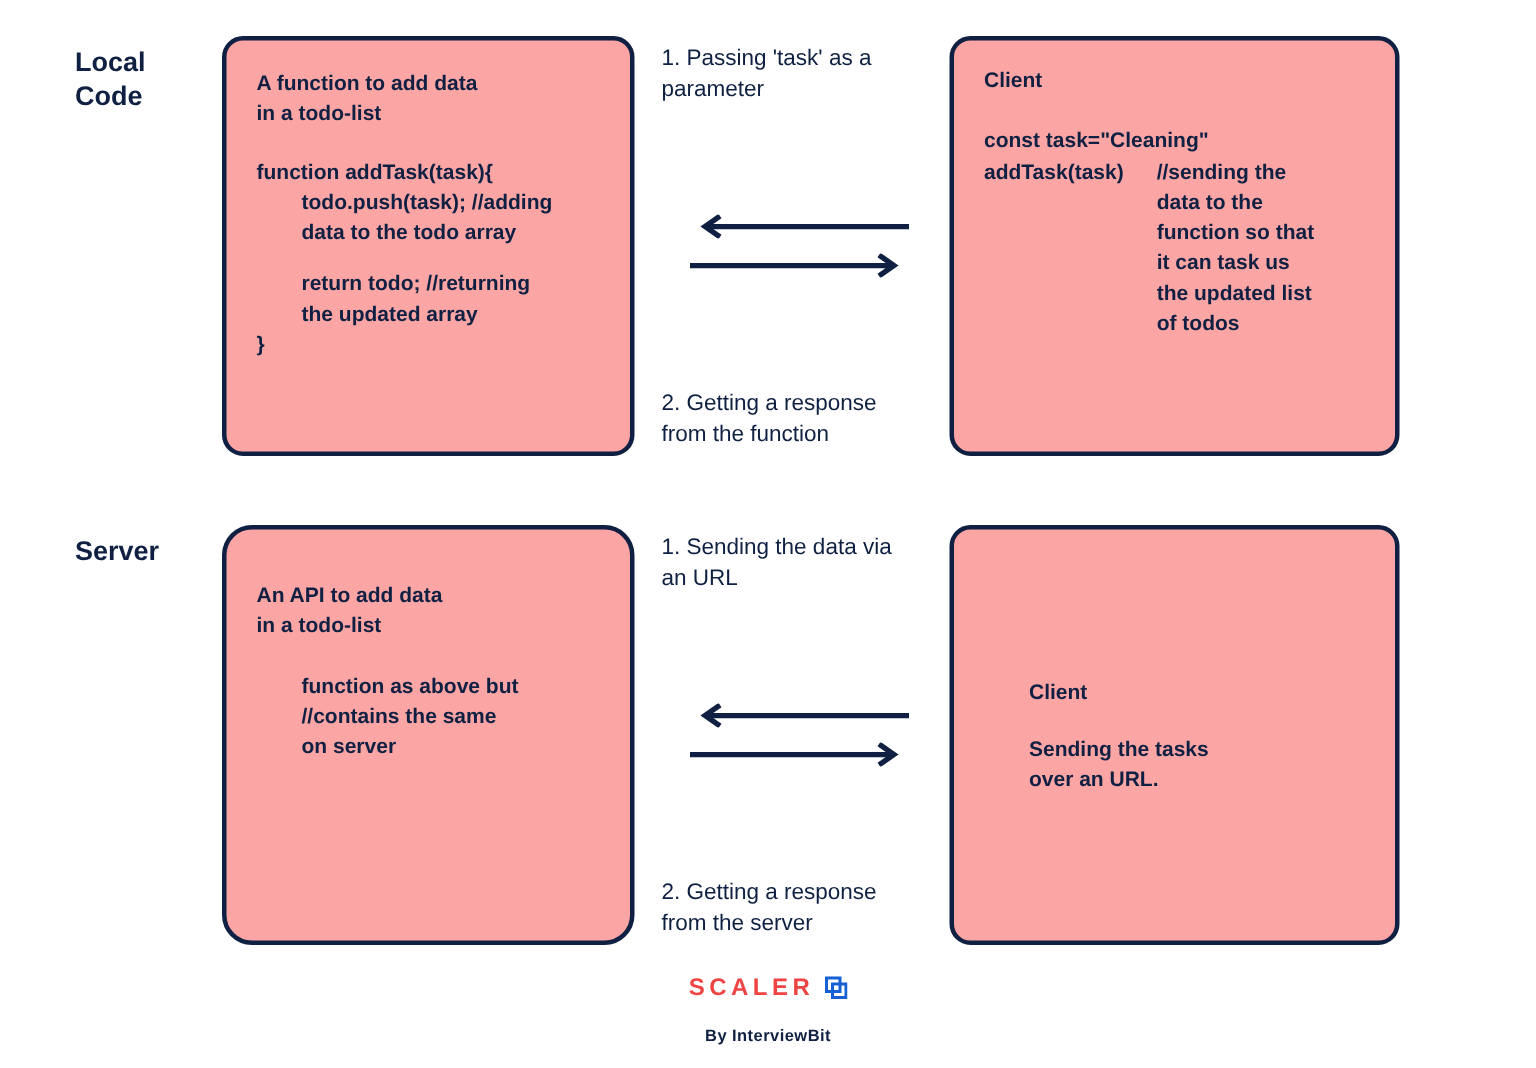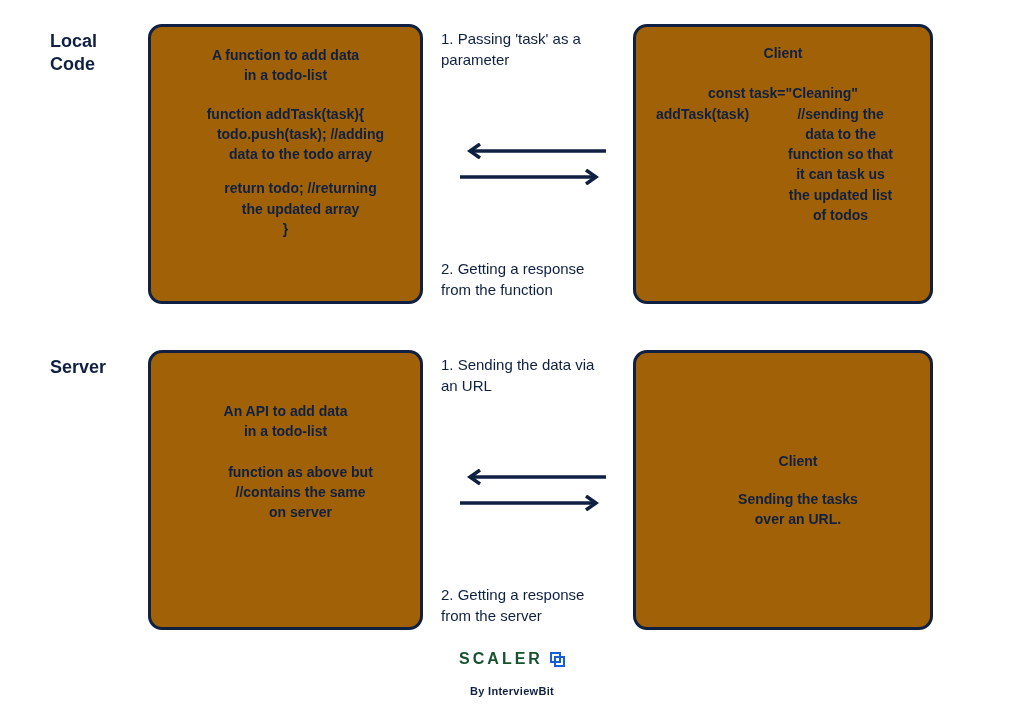--- a/index.html
+++ b/index.html
@@ -28,22 +28,21 @@
     padding-left: 50px;
     padding-top: 6px;
     font-size: 18px;
     font-weight: 700;
     line-height: 1.25;
   }
   .box {
     border: 3.5px solid #0f2042;
     border-radius: 14px;
     padding: 18px 20px 18px 20px;
-    background: #a16207;
-    text-align: center;
+    background: #fca5a5;
   }
   .box-left {
     width: 275px;
     margin-left: 38px;
   }
   .box-right {
     width: 300px;
     margin-left: 0;
   }
   .mid {
@@ -75,39 +74,39 @@
   .client-row {
     display: flex;
     margin-top: 14px;
   }
   .client-left { flex: 0 0 auto; }
   .client-right {
     padding-left: 22px;
     flex: 1;
   }
   .box-right-top-pad { padding-top: 16px; }
-  .box2-left { padding-top: 48px; }
+  .box2-left { padding-top: 33px; border-radius: 20px; }
   .box2-right {
     display: flex;
     flex-direction: column;
     justify-content: center;
     padding-left: 50px;
   }
   .footer {
     position: absolute;
     left: 0;
     bottom: 12px;
     width: 1024px;
     text-align: center;
   }
   .footer-brand {
     font-size: 16px;
     letter-spacing: 3px;
     font-weight: 800;
-    color: #14532d;
+    color: #ef4444;
     display: inline-flex;
     align-items: center;
     gap: 6px;
   }
   .footer-sub {
     font-size: 11px;
     font-weight: 700;
     letter-spacing: 0.3px;
     color: #0f2042;
     margin-top: 14px;

